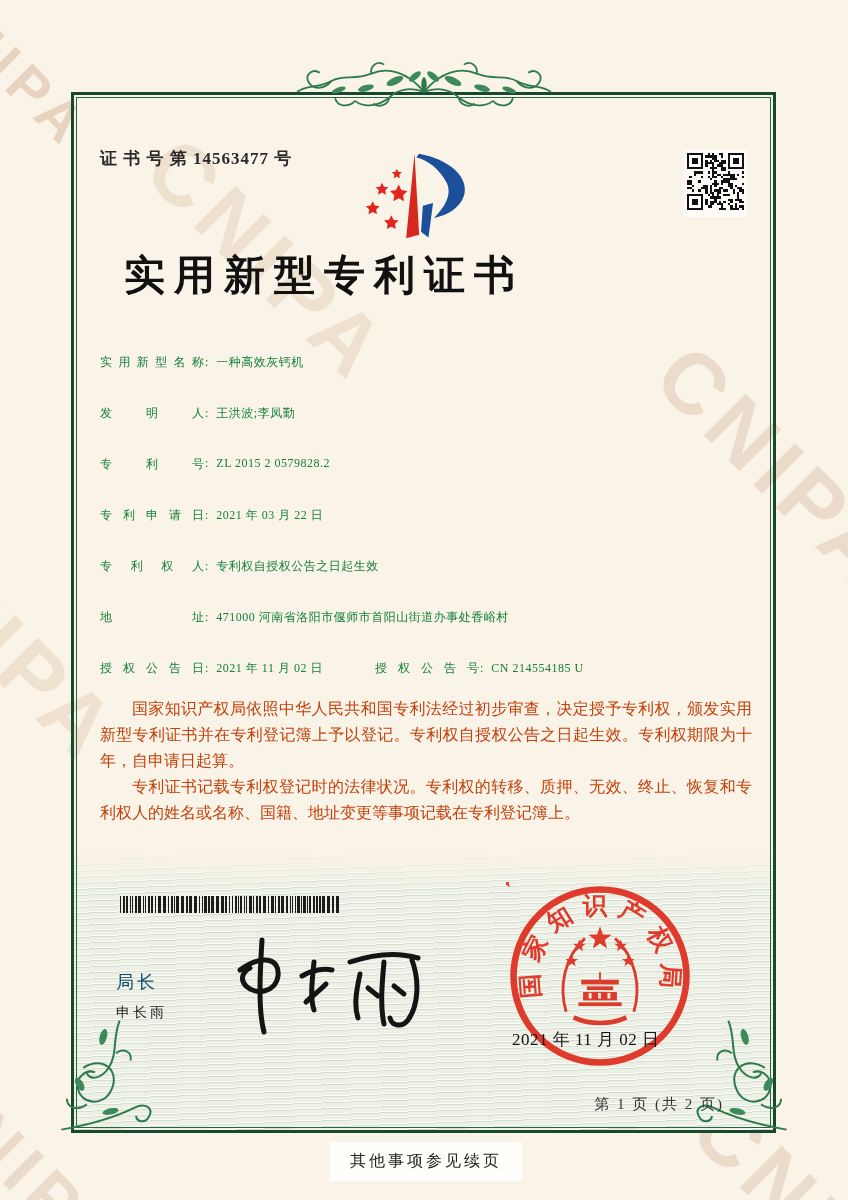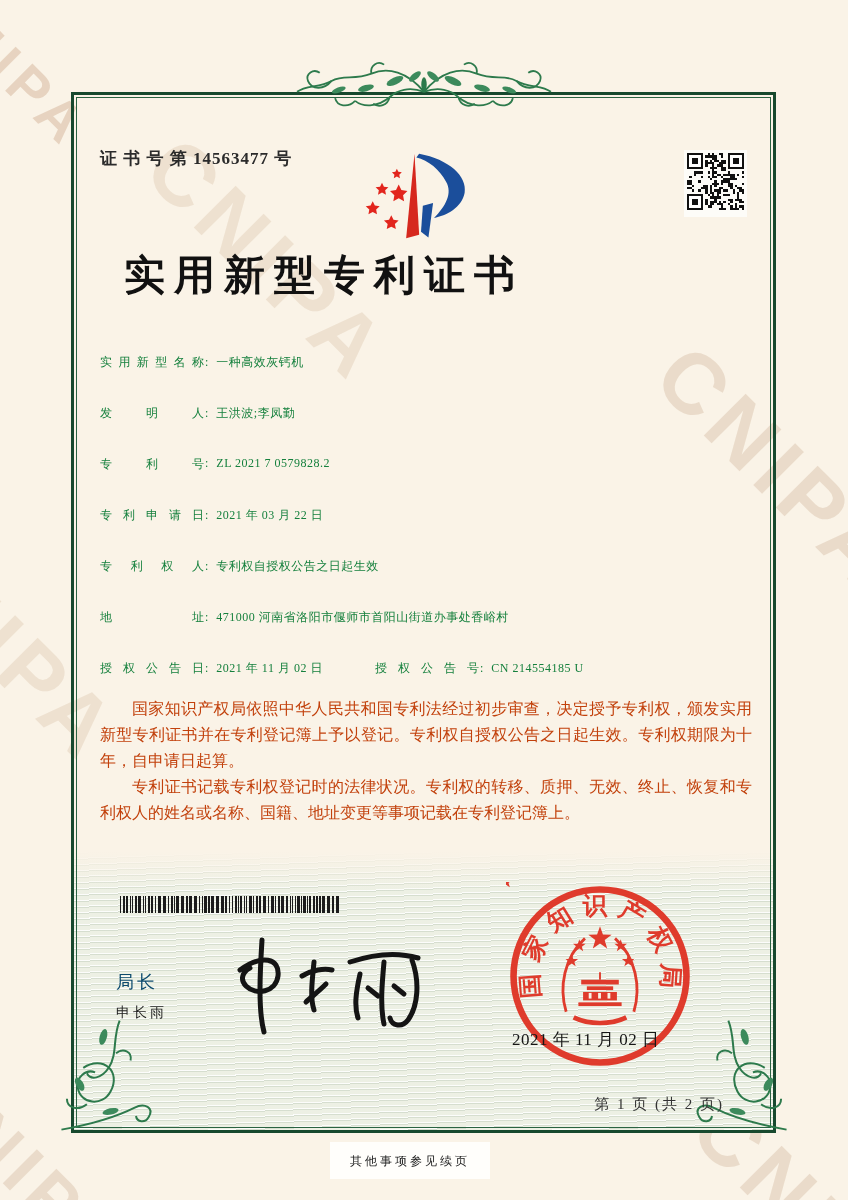--- a/index.html
+++ b/index.html
@@ -47,21 +47,21 @@
   .legal p{margin:0;text-indent:2em;}
   
   .barcode{position:absolute;left:120px;top:896px;}
   .signer-title{position:absolute;left:116px;top:970px;font-size:18px;letter-spacing:3px;color:#0c4a6e;}
   .signer-name{position:absolute;left:116px;top:1004px;font-size:14px;letter-spacing:3px;color:#222;}
   .signature{position:absolute;left:222px;top:932px;}
   .seal{position:absolute;left:506px;top:882px;opacity:.95;}
   .seal-date{position:absolute;left:512px;top:1028px;font-size:17px;letter-spacing:.5px;color:#161616;z-index:5;}
   .pagefoot{position:absolute;left:124px;top:1095px;width:600px;text-align:right;font-size:15px;letter-spacing:2px;color:#333;}
   .note-box{position:absolute;left:330px;top:1142px;background:#fffefb;padding:9px 20px;z-index:6;}
-  .note-box span{font-size:12px;letter-spacing:3px;color:#222;}
+  .note-box span{font-size:16px;letter-spacing:3px;color:#222;}
 </style>
 </head>
 <body>
 
 <div class="page">
 
   <div class="wm wm1">CNIPA</div>
   <div class="wm wm2">CNIPA</div>
   <div class="wm wm3">CNIPA</div>
   <div class="wm wm4">CNIPA</div>
@@ -328,21 +328,21 @@
   <div class="title">实用新型专利证书</div>
 
   <div class="fields">
     <div class="frow">
       <span class="flabel">实用新型名称</span><span class="fcolon">:</span><span class="fvalue">一种高效灰钙机</span>
     </div>
     <div class="frow">
       <span class="flabel">发明人</span><span class="fcolon">:</span><span class="fvalue">王洪波;李凤勤</span>
     </div>
     <div class="frow">
-      <span class="flabel">专利号</span><span class="fcolon">:</span><span class="fvalue">ZL 2021 7 0579828.2</span>
+      <span class="flabel">专利号</span><span class="fcolon">:</span><span class="fvalue">ZL 2015 2 0579828.2</span>
     </div>
     <div class="frow">
       <span class="flabel">专利申请日</span><span class="fcolon">:</span><span class="fvalue">2021 年 03 月 22 日</span>
     </div>
     <div class="frow">
       <span class="flabel">专利权人</span><span class="fcolon">:</span><span class="fvalue">专利权自授权公告之日起生效</span>
     </div>
     <div class="frow">
       <span class="flabel">地址</span><span class="fcolon">:</span><span class="fvalue">471000 河南省洛阳市偃师市首阳山街道办事处香峪村</span>
     </div>

